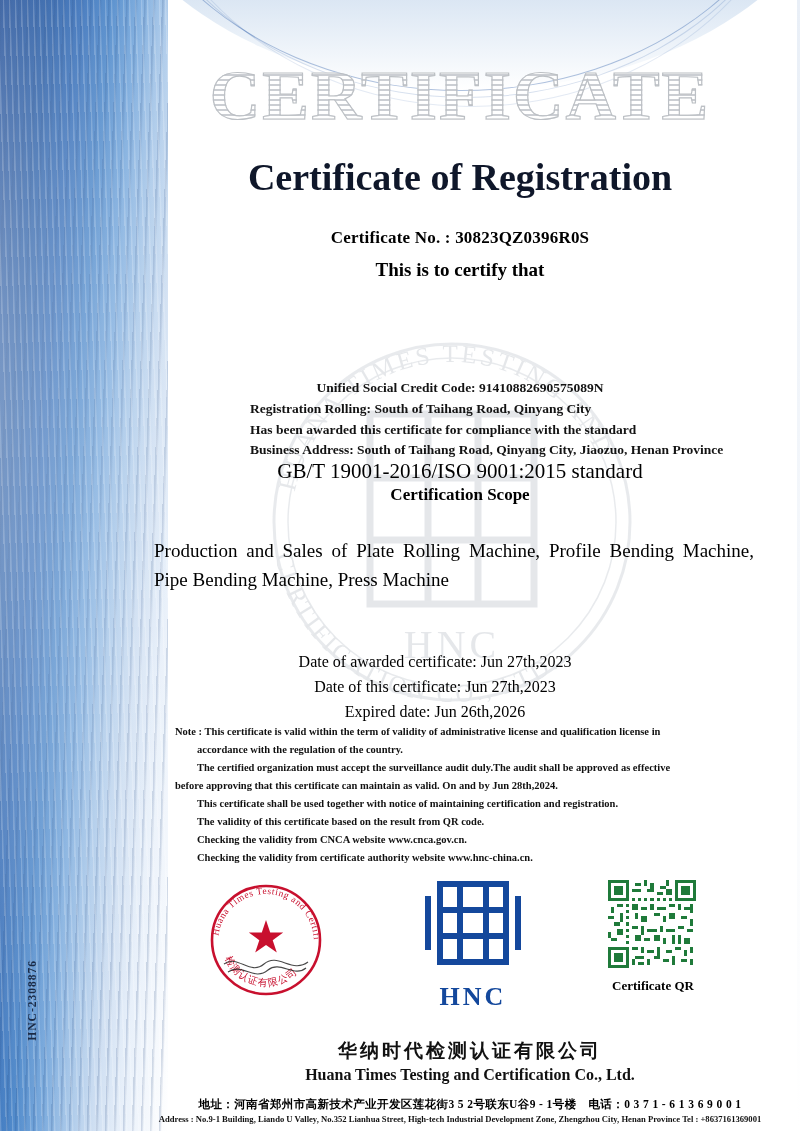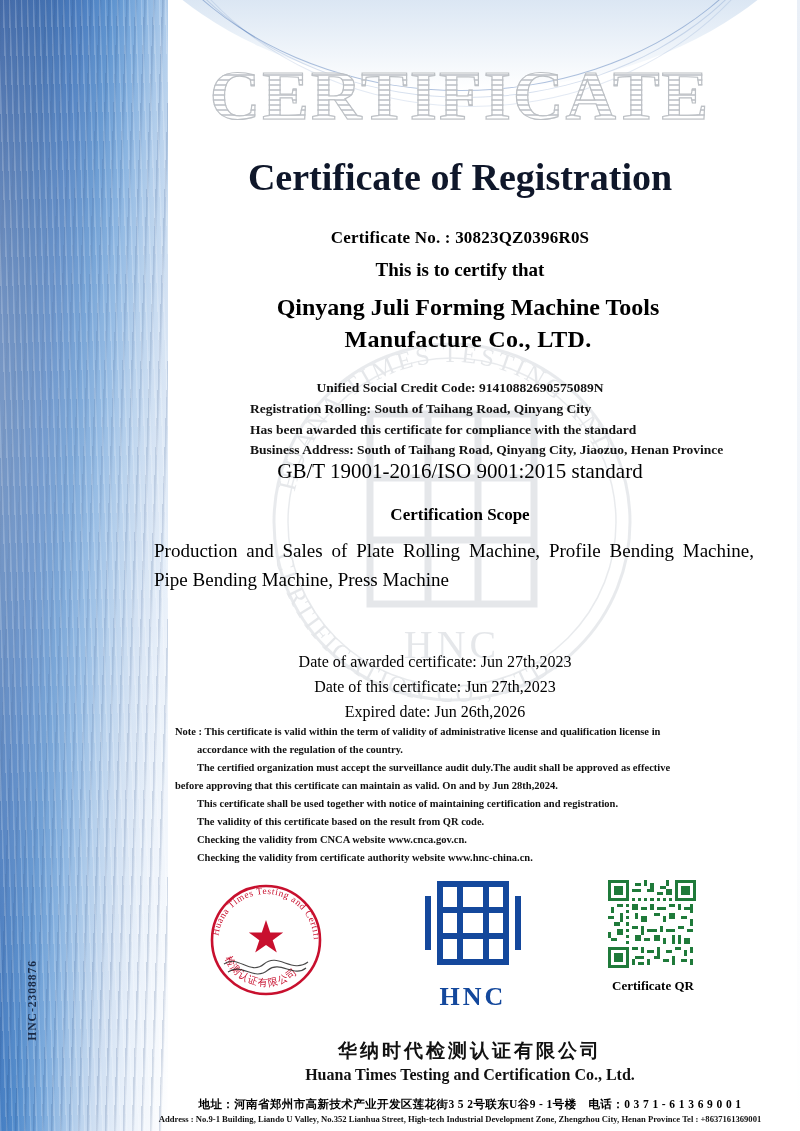--- a/index.html
+++ b/index.html
@@ -144,21 +144,21 @@
 
   .standard {
     position: absolute;
     top: 459px; left: 0; width: 620px;
     text-align: center;
     font-size: 21px;
     font-weight: normal;
   }
   .scope-title {
     position: absolute;
-    top: 505px; left: 0; width: 620px;
+    top: 485px; left: 0; width: 620px;
     text-align: center;
     font-size: 17px;
     font-weight: bold;
   }
   .scope-text {
     position: absolute;
     top: 537px; left: 4px; width: 600px;
     font-size: 19px;
     line-height: 1.5;
     text-align: justify;
@@ -315,24 +315,20 @@
   </svg>
 
   <div class="cert-outline">CERTIFICATE</div>
 
   <div class="content">
 
     <div class="title">Certificate of Registration</div>
     <div class="cert-no">Certificate No. : 30823QZ0396R0S</div>
     <div class="certify">This is to certify that</div>
 
-    <div class="company">
-      <div>Qinyang Juli Forming Machine Tools</div>
-      <div class="l2">Manufacture Co., LTD.</div>
-    </div>
 
     <div class="info">
       <div class="center">Unified Social Credit Code: 91410882690575089N</div>
       <div class="ln">Registration Rolling:  South of Taihang Road, Qinyang City</div>
       <div class="ln">Has been awarded this certificate for compliance with the standard</div>
       <div class="ln">Business Address:  South of Taihang Road, Qinyang City, Jiaozuo, Henan Province</div>
     </div>
 
     <div class="standard">GB/T 19001-2016/ISO 9001:2015 standard</div>
     <div class="scope-title">Certification Scope</div>

